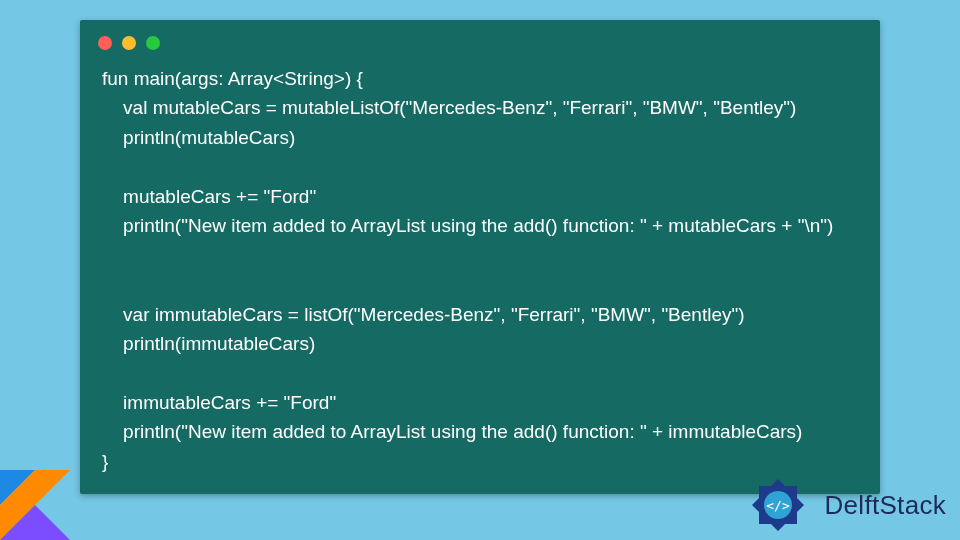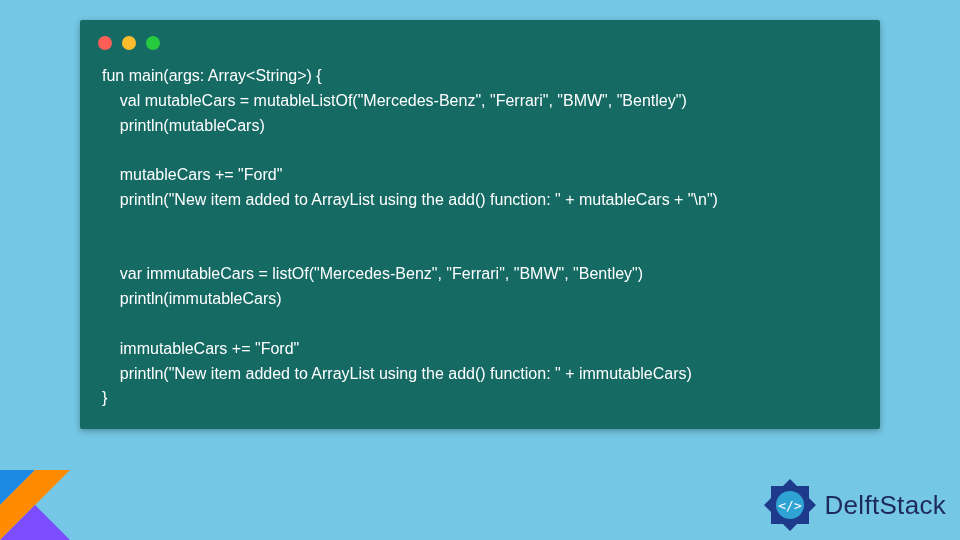--- a/index.html
+++ b/index.html
@@ -27,21 +27,21 @@
     padding: 16px 18px 8px 18px;
   }
   .dot { width: 14px; height: 14px; border-radius: 50%; }
   .dot.red { background: #ff5f56; }
   .dot.yellow { background: #ffbd2e; }
   .dot.green { background: #27c93f; }
   .code {
     padding: 6px 22px 0 22px;
     color: #ffffff;
     font-family: Arial, Helvetica, sans-serif;
-    font-size: 16px;
+    font-size: 19px;
     line-height: 1.55;
     white-space: pre;
   }
   .logo-kotlin {
     position: absolute;
     left: 0;
     bottom: 0;
     width: 70px;
     height: 70px;
   }
@@ -51,20 +51,21 @@
     bottom: 6px;
     display: flex;
     align-items: center;
     gap: 6px;
   }
   .brand-text {
     font-size: 26px;
     font-weight: 500;
     color: #1e2a5a;
     letter-spacing: 0.3px;
+    margin-left: 12px;
   }
   .brand-icon { width: 58px; height: 58px; }
 </style>
 </head>
 <body>
 
 <div class="code-block">
   <div class="titlebar">
     <div class="dot red"></div>
     <div class="dot yellow"></div>

